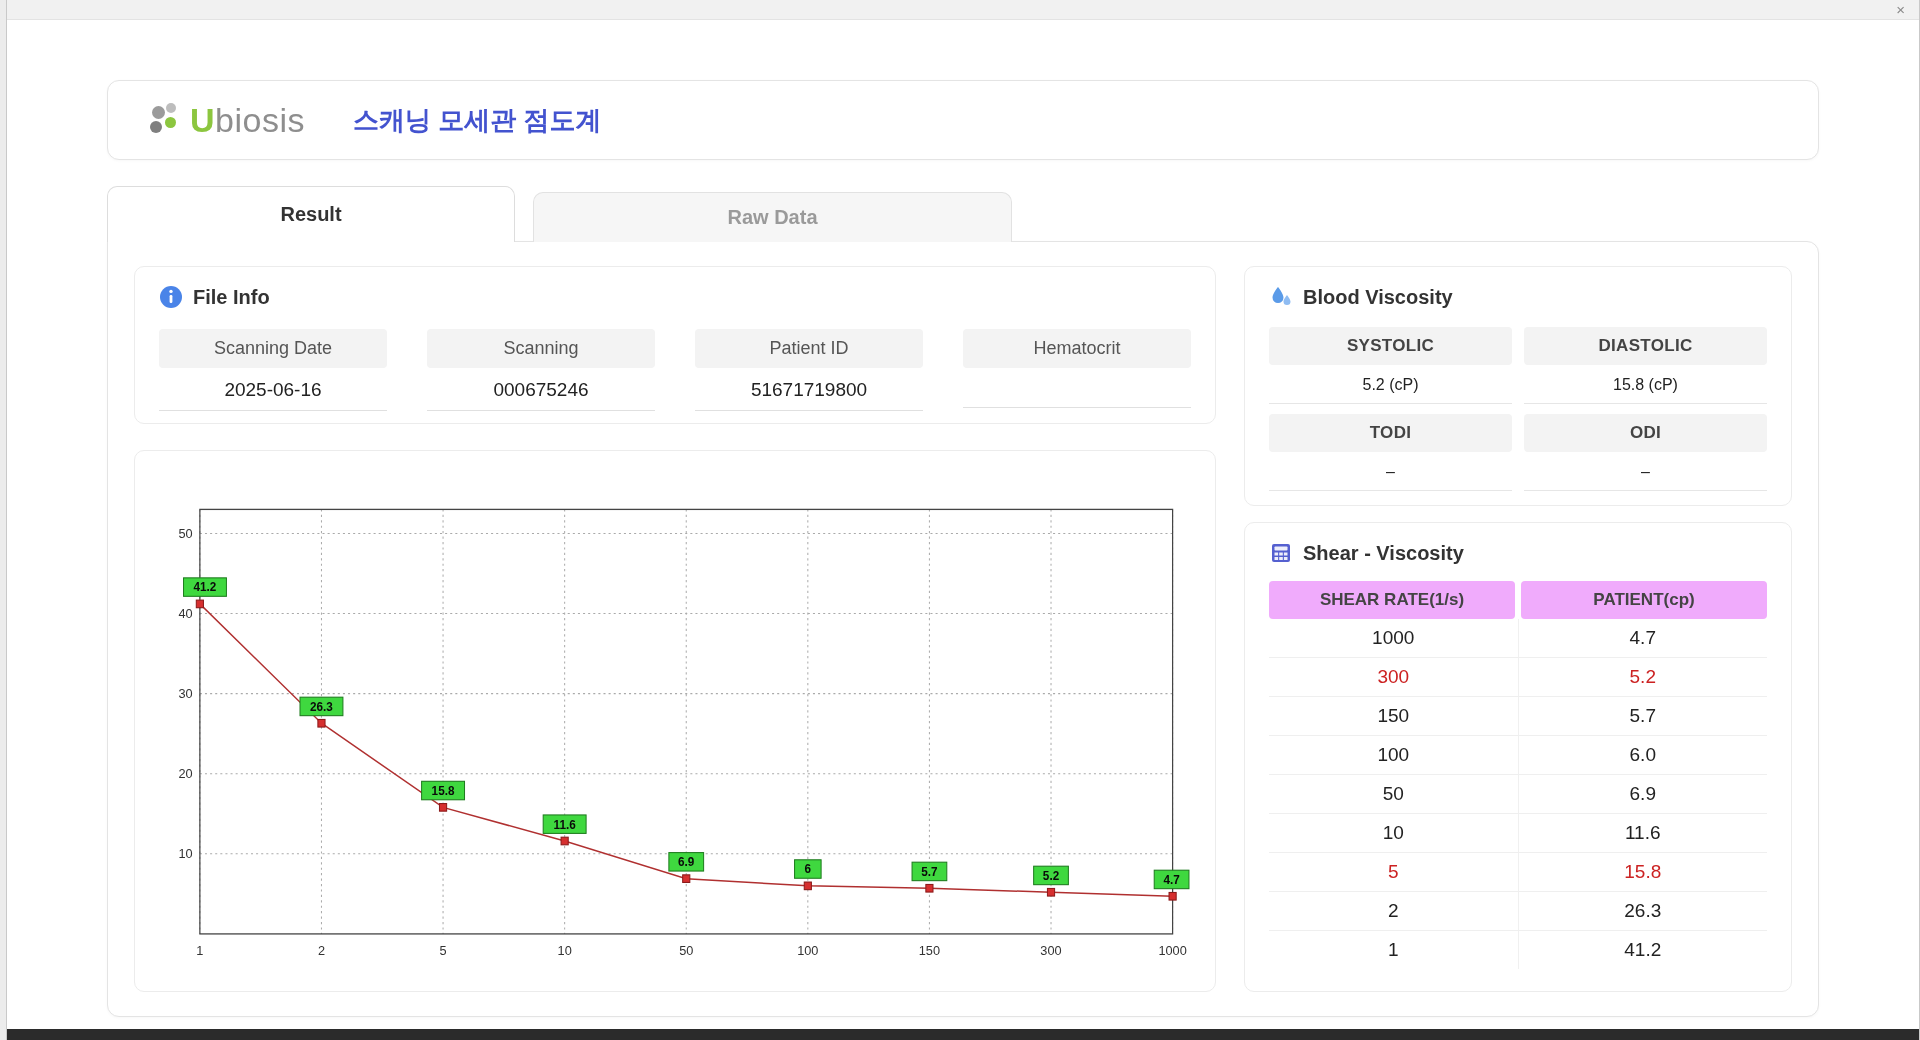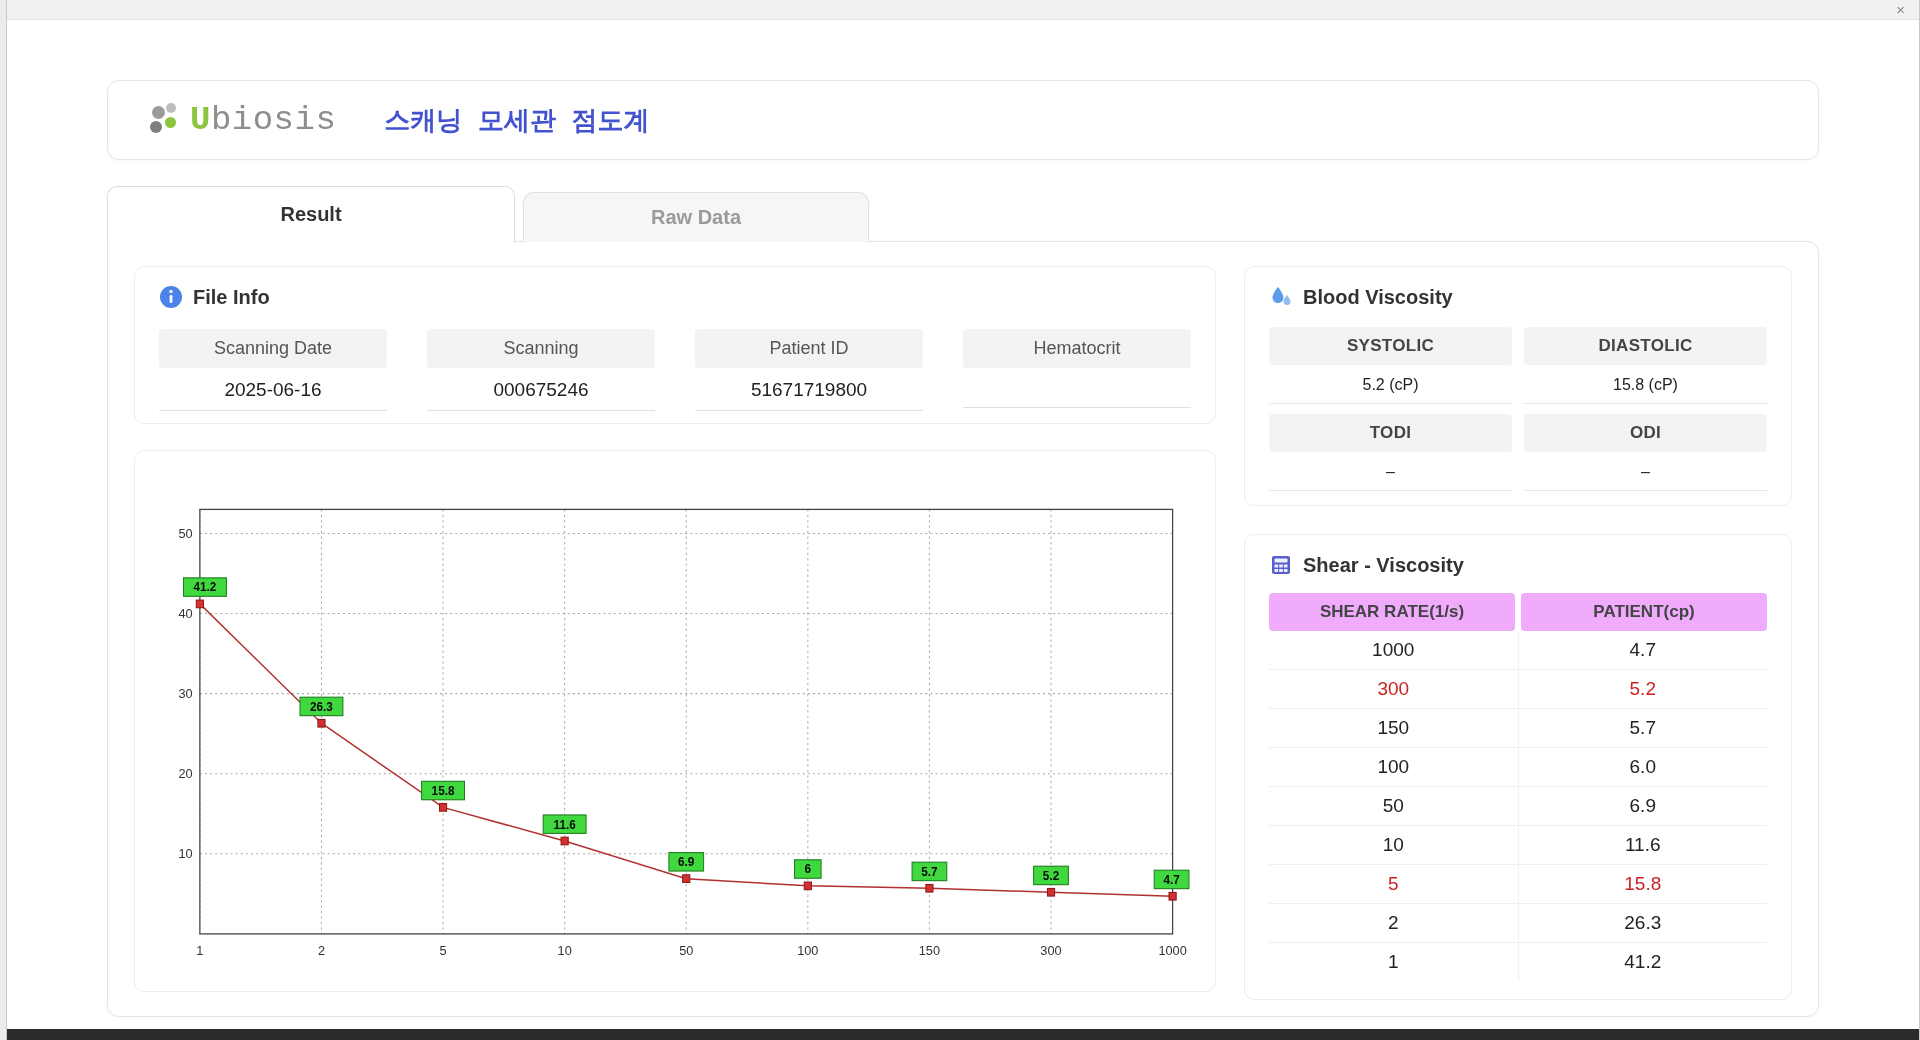--- a/index.html
+++ b/index.html
@@ -11,41 +11,41 @@
   .titlebar { height:20px; background:#f1f1f1; border-bottom:1px solid #e3e3e3;
     display:flex; align-items:center; justify-content:flex-end; padding-right:14px; }
   .close-x { font-size:15px; color:#8a8a8a; line-height:1; cursor:default; }
   .bottombar { position:absolute; left:0; right:0; bottom:0; height:11px; background:#2b2b2b; }
 
   .container { width:1712px; margin:60px auto 0; }
 
   
   .header-card { height:80px; border:1px solid #e4e4e4; border-radius:12px;
     display:flex; align-items:center; padding:12px 42px; background:#fff;
-    box-shadow:0 1px 3px rgba(0,0,0,0.03);font-family:Liberation Mono, monospace; }
+    box-shadow:0 1px 3px rgba(0,0,0,0.03); }
   .logo { display:flex; align-items:center; gap:4px; }
   .logo-dots { position:relative; width:34px; height:34px; margin-right:2px; }
   .logo-dots i { position:absolute; border-radius:50%; }
   .logo-dots .d1 { width:13px; height:13px; background:#9b9b9b; left:2px; top:3px; }
   .logo-dots .d2 { width:10px; height:10px; background:#bdbdbd; left:16px; top:0; }
   .logo-dots .d3 { width:12px; height:12px; background:#7f7f7f; left:0; top:18px; }
   .logo-dots .d4 { width:11px; height:11px; background:#8cc63f; left:15px; top:14px; }
   .logo-text { font-size:34px; font-weight:bold; letter-spacing:0.5px; }
   .logo-text .u { color:#8cc63f; }
   .logo-text .rest { color:#8e8e8e; font-weight:normal; }
   .app-title { margin-left:48px; font-size:26px; font-weight:bold; color:#4353cf; }
 
   
   .tabs { display:flex; margin-top:26px; height:56px; align-items:flex-end; }
   .tab { height:56px; display:flex; align-items:center; justify-content:center;
     font-size:20px; font-weight:bold; border-radius:10px 10px 0 0; cursor:pointer; }
   .tab.active { width:408px; background:#fff; color:#333;
     border:1px solid #ddd; border-bottom:none; position:relative; z-index:2; }
-  .tab.inactive { width:346px; height:50px; background:#f6f6f6; color:#9a9a9a;
-    border:1px solid #e2e2e2; border-bottom:none; margin-left:8px; }
+  .tab.inactive { width:479px; height:50px; background:#f6f6f6; color:#9a9a9a;
+    border:1px solid #e2e2e2; border-bottom:none; margin-left:18px; }
 
   
   .main-card { border:1px solid #e4e4e4; border-radius:0 12px 12px 12px;
     background:#fff; margin-top:-1px; padding:24px 26px; height:776px;
     display:flex; gap:28px; box-shadow:0 1px 3px rgba(0,0,0,0.03); }
   .left-col { flex:1; display:flex; flex-direction:column; }
   .right-col { width:548px; display:flex; flex-direction:column; }
 
   .card { border:1px solid #ececec; border-radius:10px; background:#fff; padding:18px 24px; }
   .card-title { display:flex; align-items:center; gap:10px; font-size:20px; font-weight:bold; color:#333; }
@@ -67,21 +67,21 @@
   .grid { stroke:#aaa; stroke-width:1; stroke-dasharray:2 3; }
   .frame { fill:none; stroke:#444; stroke-width:1.2; }
   .dataline { fill:none; stroke:#b03030; stroke-width:1.4; }
   .marker { fill:#d62f2f; stroke:#8c1a1a; stroke-width:1; }
   .plabel-box { fill:#3fd83f; stroke:#1f7d1f; stroke-width:1; }
   .plabel-text { font-size:11.5px; font-weight:bold; fill:#0a0a0a; text-anchor:middle; }
   .ytick { font-size:12.5px; fill:#333; text-anchor:end; }
   .xtick { font-size:12.5px; fill:#333; text-anchor:middle; }
 
   
-  .blood-card { height:240px; margin-bottom:28px; }
+  .blood-card { height:240px; margin-bottom:16px; }
   .bv-grid { margin-top:18px; }
   .bv-row { display:flex; gap:12px; }
   .bv-head { flex:1; background:#f3f3f3; border-radius:4px; text-align:center;
     padding:9px 0; font-size:17px; color:#444; font-weight:bold; letter-spacing:0.3px; }
   .bv-val { flex:1; text-align:center; padding:11px 0 9px; font-size:16px;
     border-bottom:1px solid #e6e6e6; }
 
   
   .shear-card { flex:1; }
   .sv-table { margin-top:16px; }

